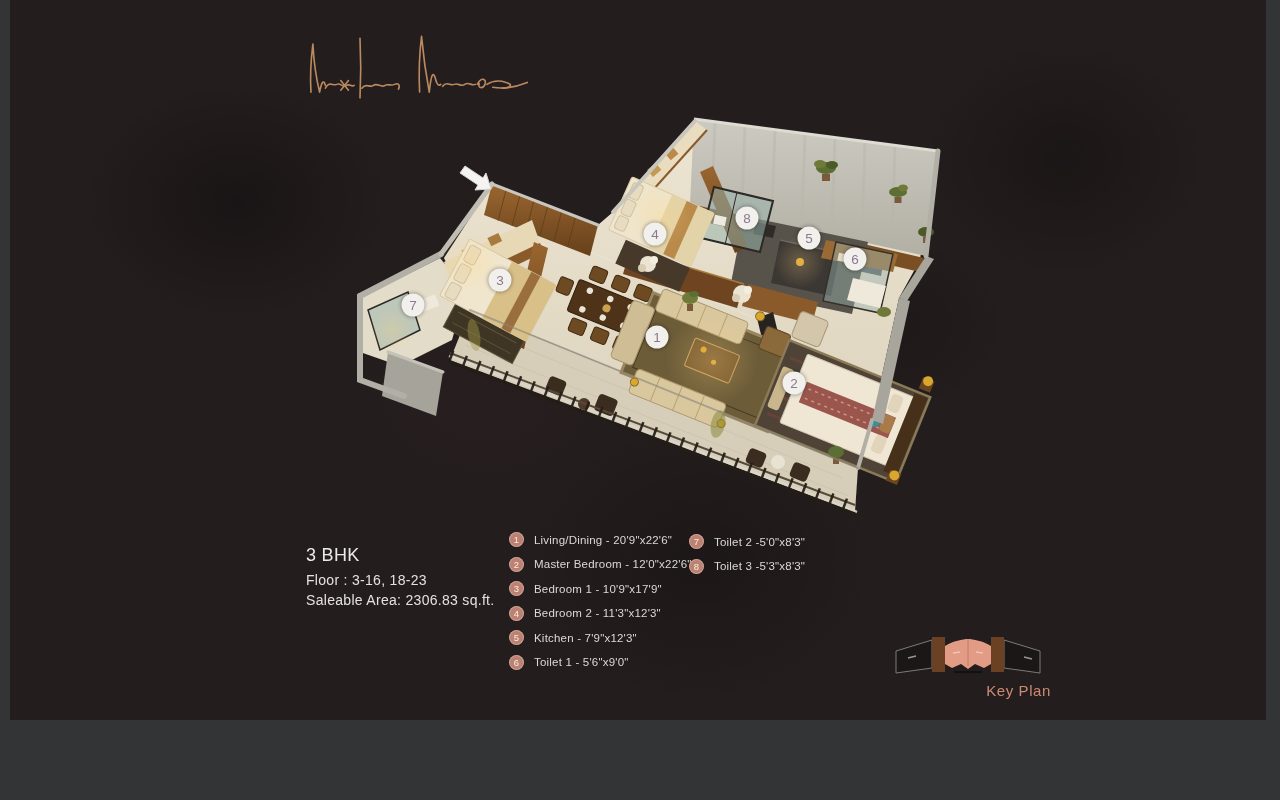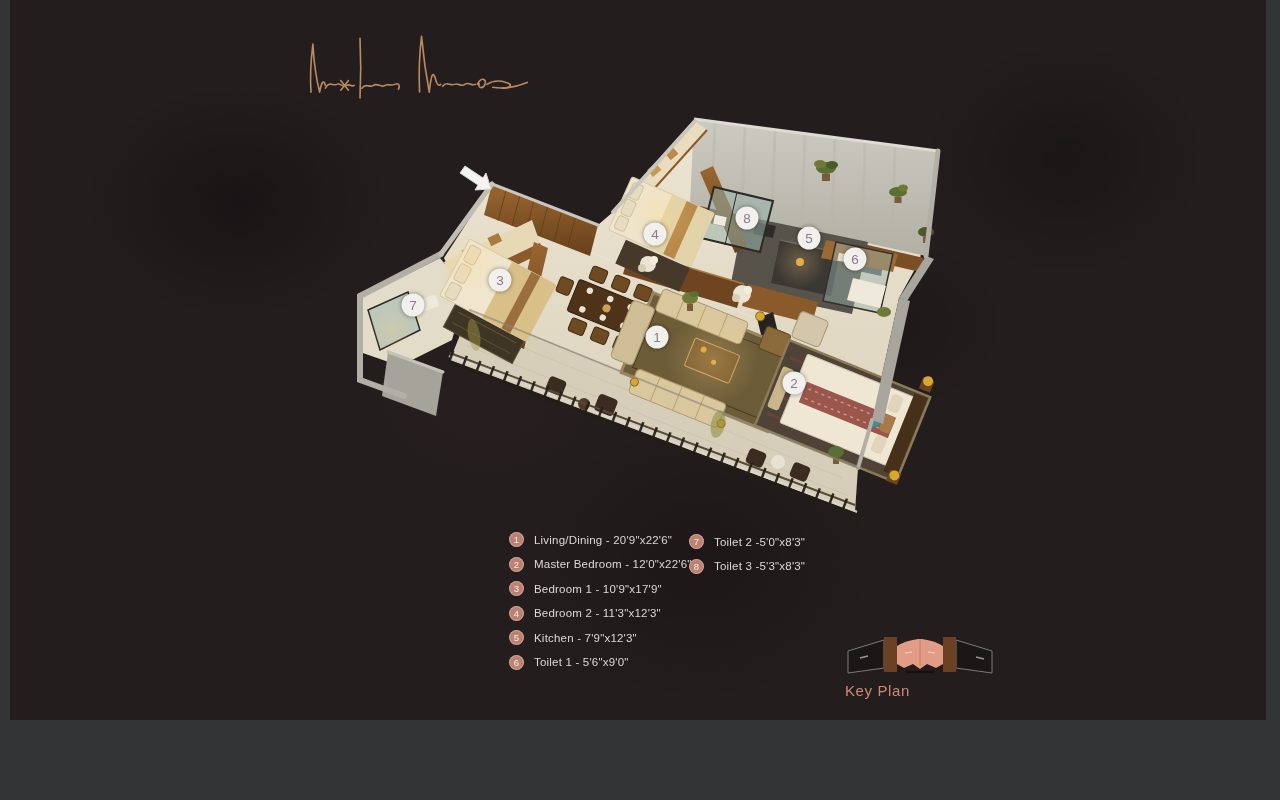--- a/index.html
+++ b/index.html
@@ -33,21 +33,21 @@
   .legend{position:absolute;}
   .legend-col-1{left:499px;top:532px;}
   .legend-col-2{left:679px;top:534px;}
   .legend-row{display:flex;align-items:center;height:15px;margin-bottom:9.5px;}
   .legend-num{width:15px;height:15px;border-radius:50%;background:#bc8170;
               box-shadow:inset 0 0 0 1px rgba(255,255,255,.28);
               color:#f8ede6;font-size:9.5px;display:flex;align-items:center;justify-content:center;
               flex:0 0 15px;}
   .legend-label{margin-left:10px;font-size:11.5px;color:#dbd9d5;letter-spacing:.2px;white-space:nowrap;}
 
-  .keyplan{position:absolute;left:835px;top:630px;width:158px;text-align:left;}
+  .keyplan{position:absolute;left:883px;top:630px;width:158px;text-align:right;}
   .keyplan svg{display:block;width:158px;height:48px;}
   .keyplan-label{margin-top:4px;font-size:15px;color:#cd8a73;letter-spacing:.6px;}
 </style>
 </head>
 <body>
 
 <div class="stage">
   <div class="slide">
 
     <div class="brand">
@@ -337,20 +337,25 @@
     <span>6</span>
   </div>
         <div class="marker" style="left: 403px; top: 305px;">
     <span>7</span>
   </div>
         <div class="marker" style="left: 737px; top: 218px;">
     <span>8</span>
   </div>
       </div>
 
+    <div class="info">
+      <div class="bhk">3 BHK</div>
+      <div class="line">Floor : 3-16, 18-23</div>
+      <div class="line">Saleable Area: 2306.83 sq.ft.</div>
+    </div>
 
     <div class="legend legend-col-1">
         <div class="legend-row">
     <span class="legend-num">1</span>
     <span class="legend-label">Living/Dining - 20'9"x22'6"</span>
   </div>
         <div class="legend-row">
     <span class="legend-num">2</span>
     <span class="legend-label">Master Bedroom - 12'0"x22'6"</span>
   </div>

